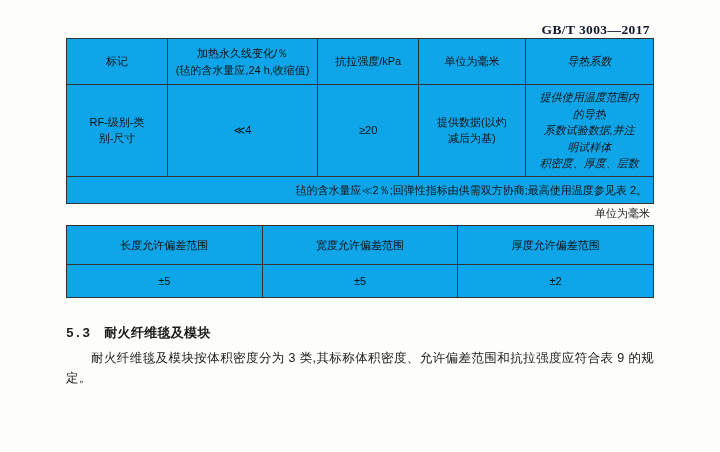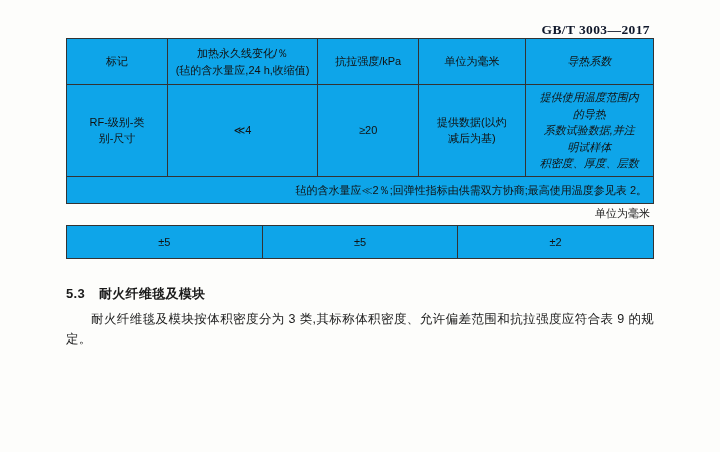--- a/index.html
+++ b/index.html
@@ -81,21 +81,21 @@
   }
   .t8 td { height: 24px; }
   .t8 td.head { height: 26px; }
   .sec-head {
     margin-top: 26px;
     font-family: "Liberation Sans", sans-serif;
     font-size: 13px;
     font-weight: bold;
     letter-spacing: 0.3px;
   }
-  .sec-head .num { margin-right: 14px; }
+  .sec-head .num { margin-right: 14px; font-family: Liberation Mono, monospace; }
   p.body-par {
     font-family: "Liberation Sans", sans-serif;
     font-size: 12.5px;
     line-height: 1.62;
     margin: 6px 0 0 0;
     text-indent: 2em;
     text-align: justify;
     letter-spacing: 0.2px;
   }
 </style>
@@ -139,20 +139,25 @@
     <tr class="note-row">
       <td colspan="5">毡的含水量应≪2％;回弹性指标由供需双方协商;最高使用温度参见表 2。</td>
     </tr>
   </tbody>
     </table>
 
   <div class="unit-line">单位为毫米</div>
 
   <table class="doc-table t8">
     <tbody>
+        <tr>
+      <td class="head">长度允许偏差范围</td>
+      <td class="head">宽度允许偏差范围</td>
+      <td class="head">厚度允许偏差范围</td>
+    </tr>
     <tr>
       <td>±5</td>
       <td>±5</td>
       <td>±2</td>
     </tr>
   </tbody>
     </table>
 
   <div class="sec-head">
     <span class="num">5.3</span><span>耐火纤维毯及模块</span>

